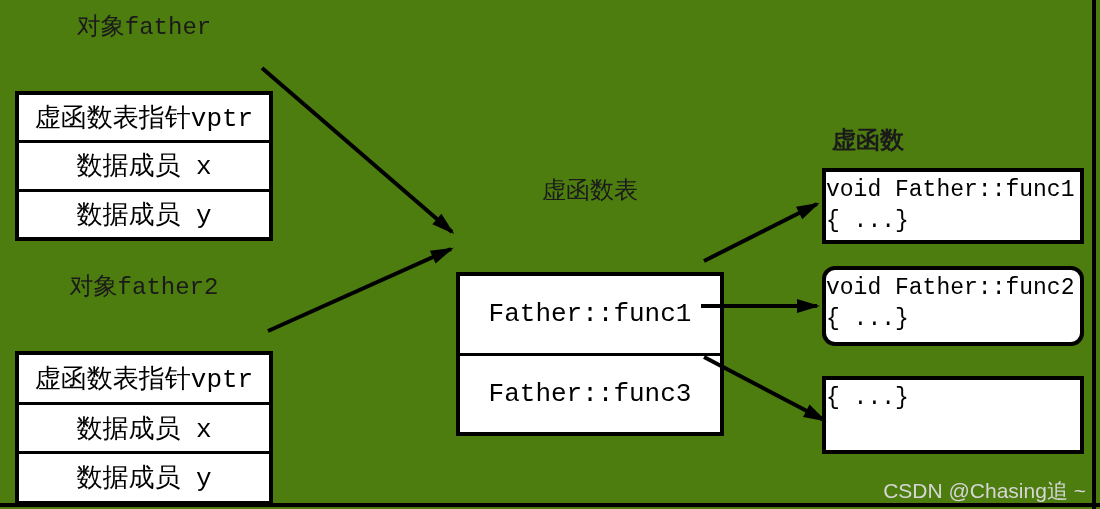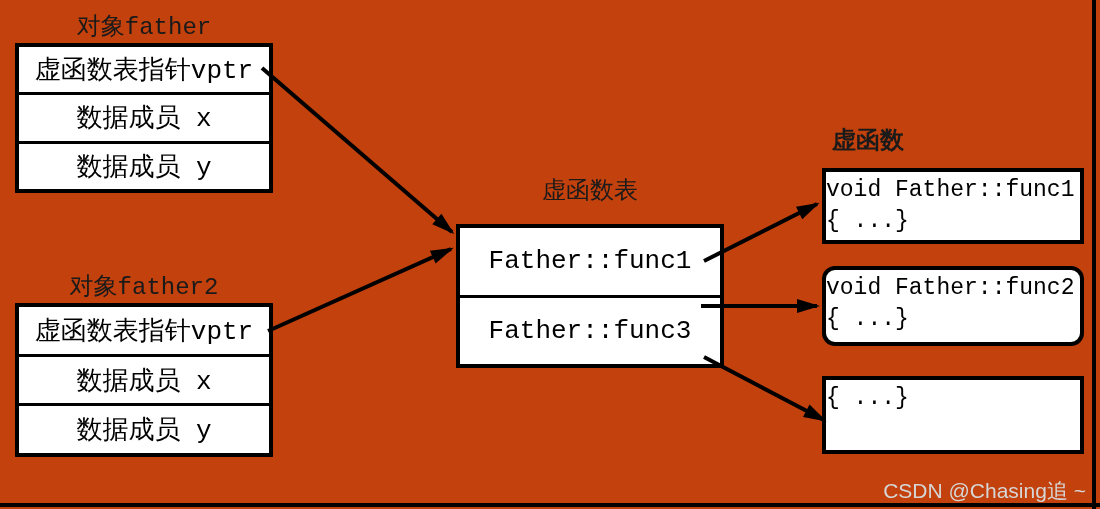--- a/index.html
+++ b/index.html
@@ -1,38 +1,39 @@
 <!DOCTYPE html>
 <html><head>
 <meta charset="utf-8">
 <style>
   html, body { margin: 0; padding: 0; background: #ffffff; }
   .canvas {
     position: relative;
     width: 1100px;
     height: 509px;
-    background: #c2410c;
+    background: #4d7c0f;
     overflow: hidden;
     font-family: "Liberation Mono", "DejaVu Sans Mono", monospace;
     color: #000000;
   }
   .box-title {
     position: absolute;
     font-size: 24px;
     text-align: center;
     white-space: nowrap;
     color: #1a1a1a;
   }
   .membox {
     position: absolute;
     border: 4px solid #000000;
     background: #ffffff;
     box-sizing: border-box;
     display: flex;
     flex-direction: column;
+    margin-top: 48px;
   }
   .memrow {
     flex: 1;
     display: flex;
     align-items: center;
     justify-content: center;
     border-bottom: 3px solid #000000;
     font-size: 26px;
     white-space: nowrap;
     box-sizing: border-box;
@@ -91,21 +92,21 @@
   </div>
 
   <div class="box-title" style="left:15px; top:270px; width:258px;">对象father2</div>
   <div class="membox" style="left:15px; top:303px; width:258px; height:154px;">
     <div class="memrow">虚函数表指针vptr</div>
     <div class="memrow">数据成员 x</div>
     <div class="memrow">数据成员 y</div>
   </div>
 
   <div class="box-title" style="left:456px; top:174px; width:268px;">虚函数表</div>
-  <div class="membox" style="left:456px; top:224px; width:268px; height:144px;">
+  <div class="membox" style="left:456px; top:224px; width:268px; height:164px;">
     <div class="memrow">Father::func1</div>
     <div class="memrow">Father::func3</div>
   </div>
 
   <div class="box-title" style="left:832px; top:124px; text-align:left;font-weight:bold;">虚函数</div>
 
   <div class="fnbox" style="left:822px; top:168px; width:262px; height:76px;">
     <div>void Father::func1</div>
     <div>{ ...}</div>
   </div>

